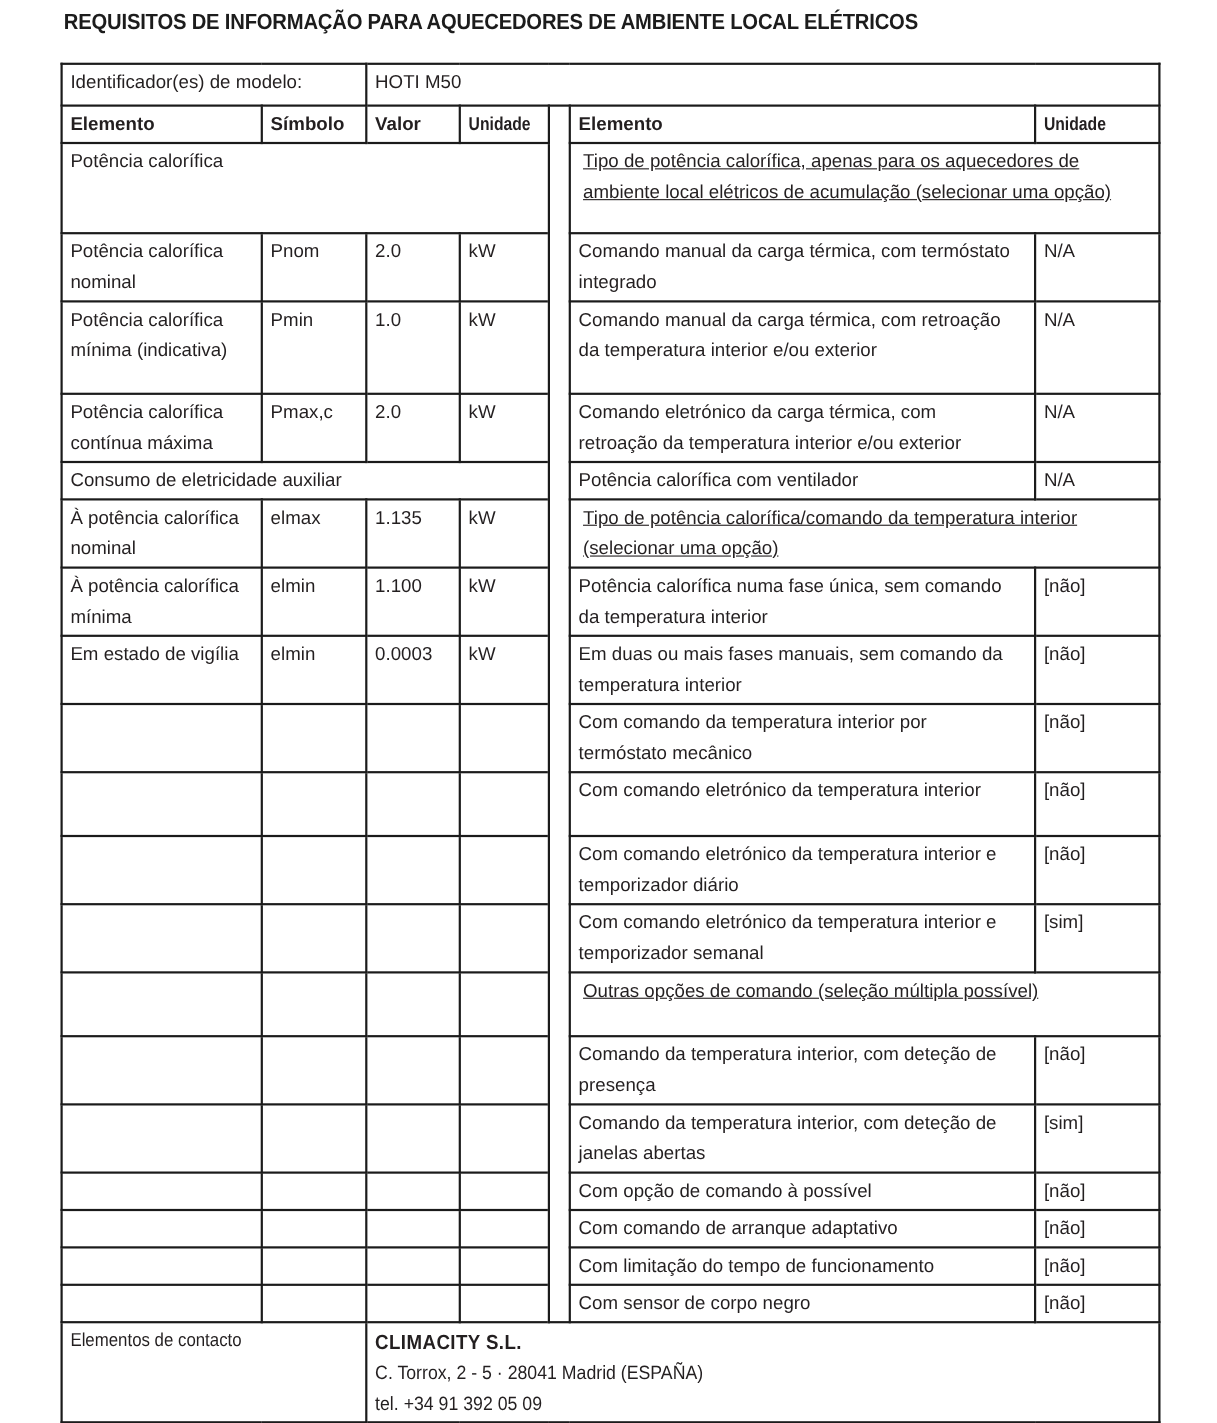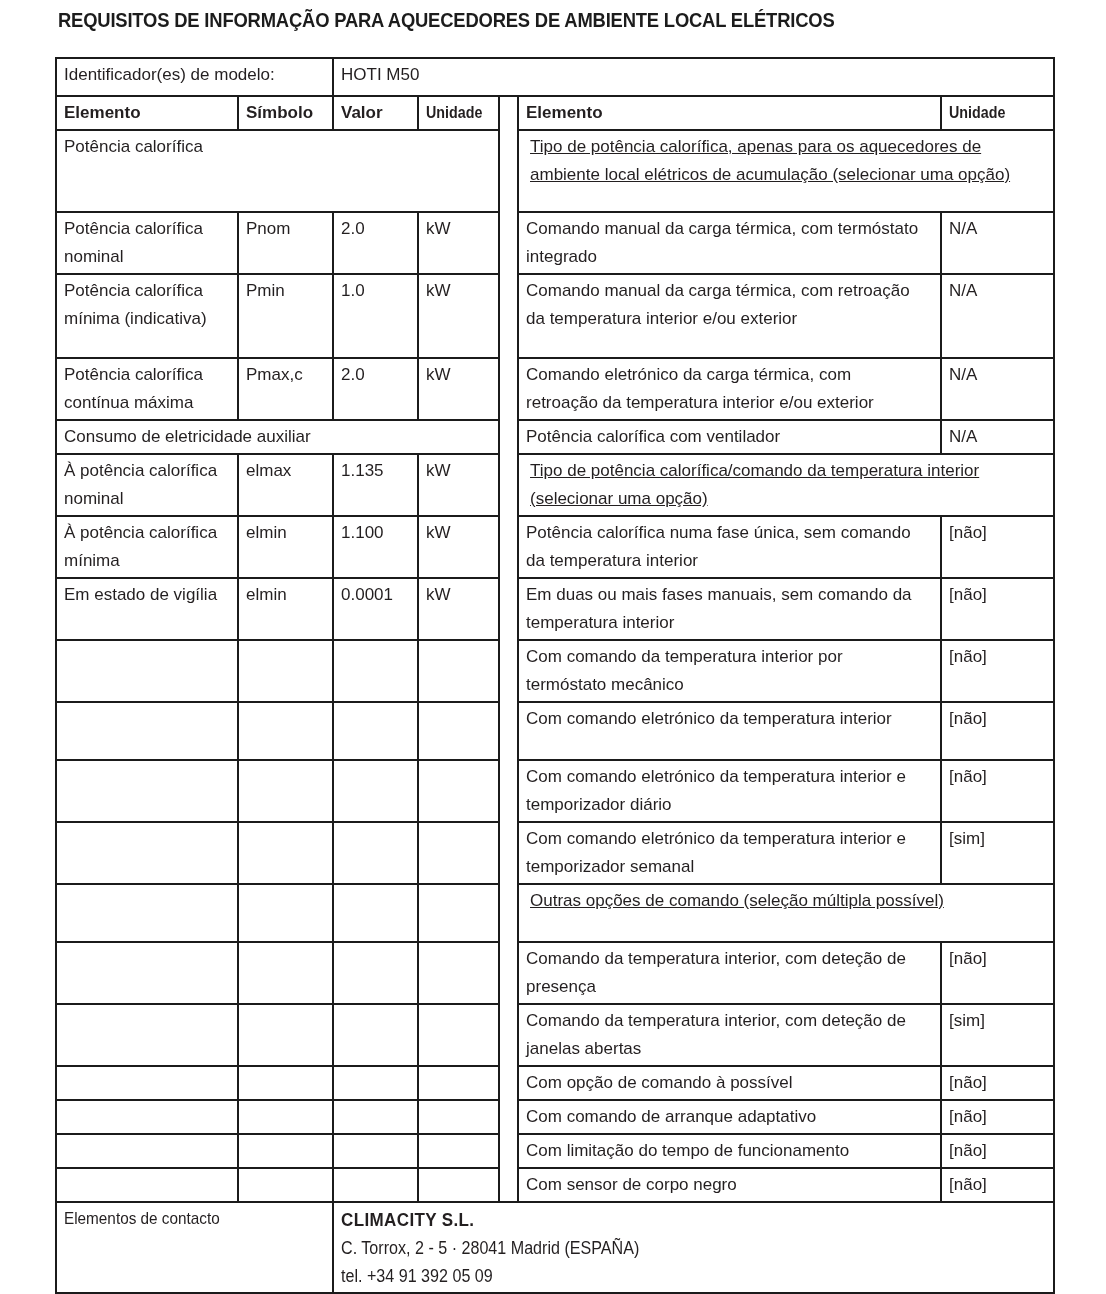--- a/index.html
+++ b/index.html
@@ -140,21 +140,21 @@
     <td>kW</td>
     <td>
           <div class="rwrap">Potência calorífica numa fase única, sem comando da temperatura interior</div>
         </td>
     <td class="unit-val">[não]</td>
   </tr>
 
   <tr style="height:59px">
     <td>Em estado de vigília</td>
     <td>elmin</td>
-    <td>0.0001</td>
+    <td>0.0003</td>
     <td>kW</td>
     <td>
           <div class="rwrap">Em duas ou mais fases manuais, sem comando da temperatura interior</div>
         </td>
     <td class="unit-val">[não]</td>
   </tr>
 
   <tr style="height:57px">
     <td></td>
         <td></td>

